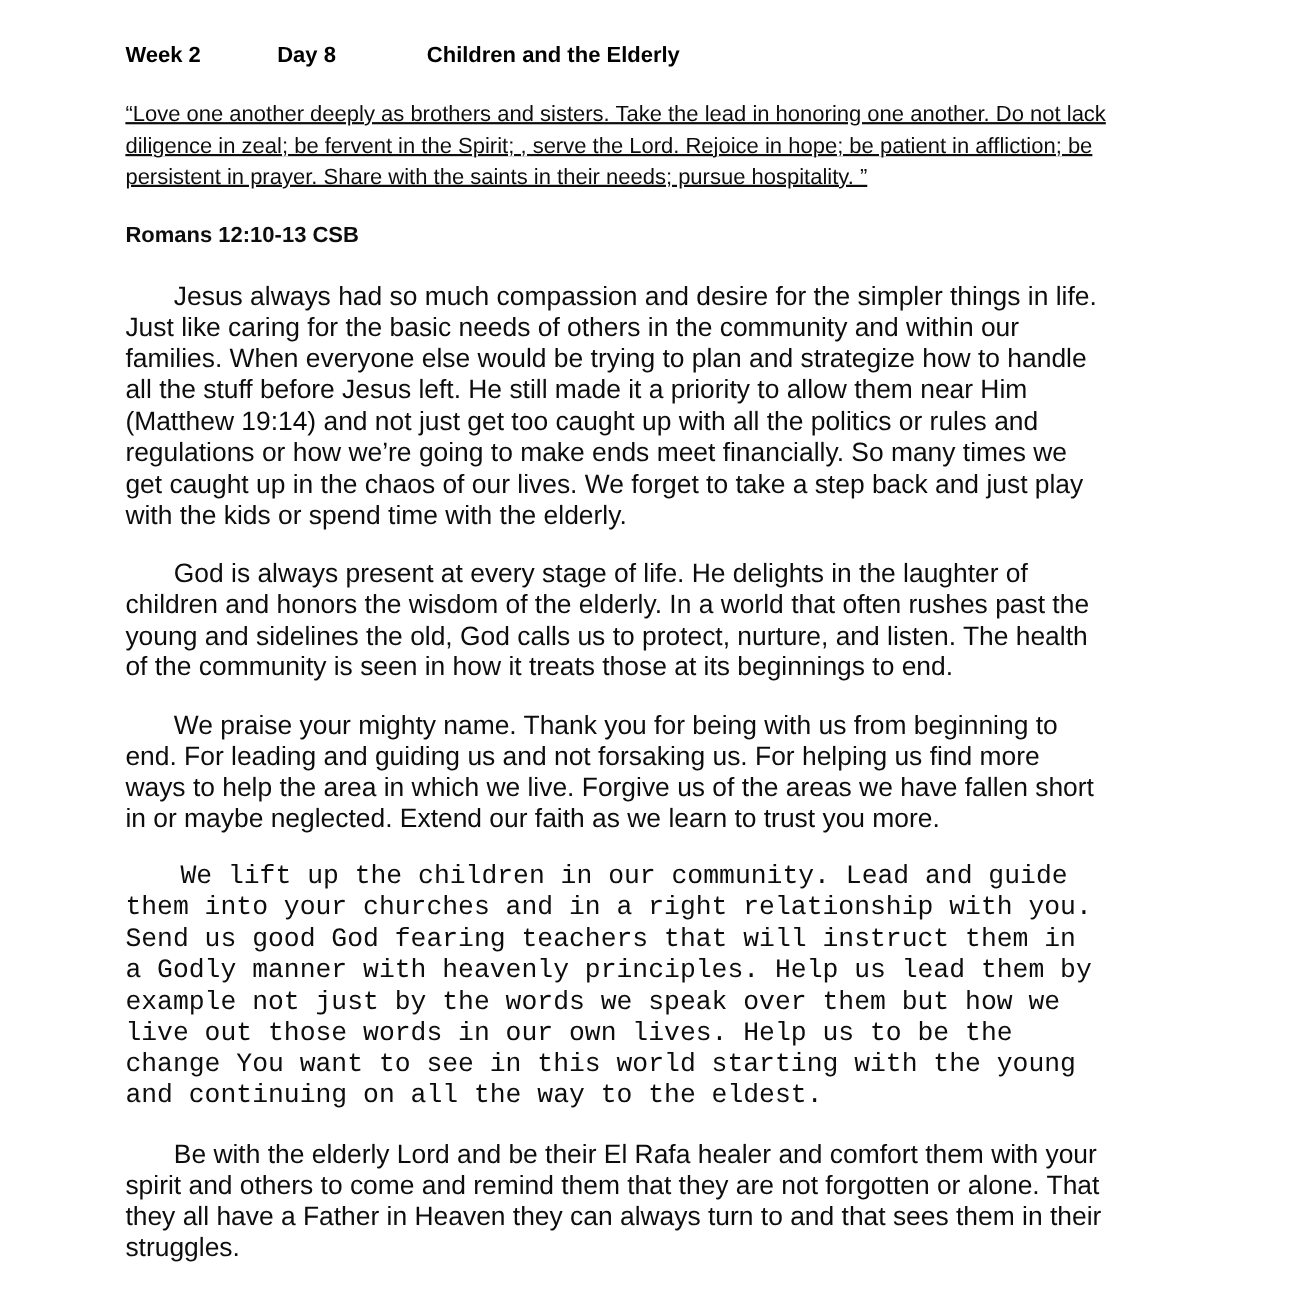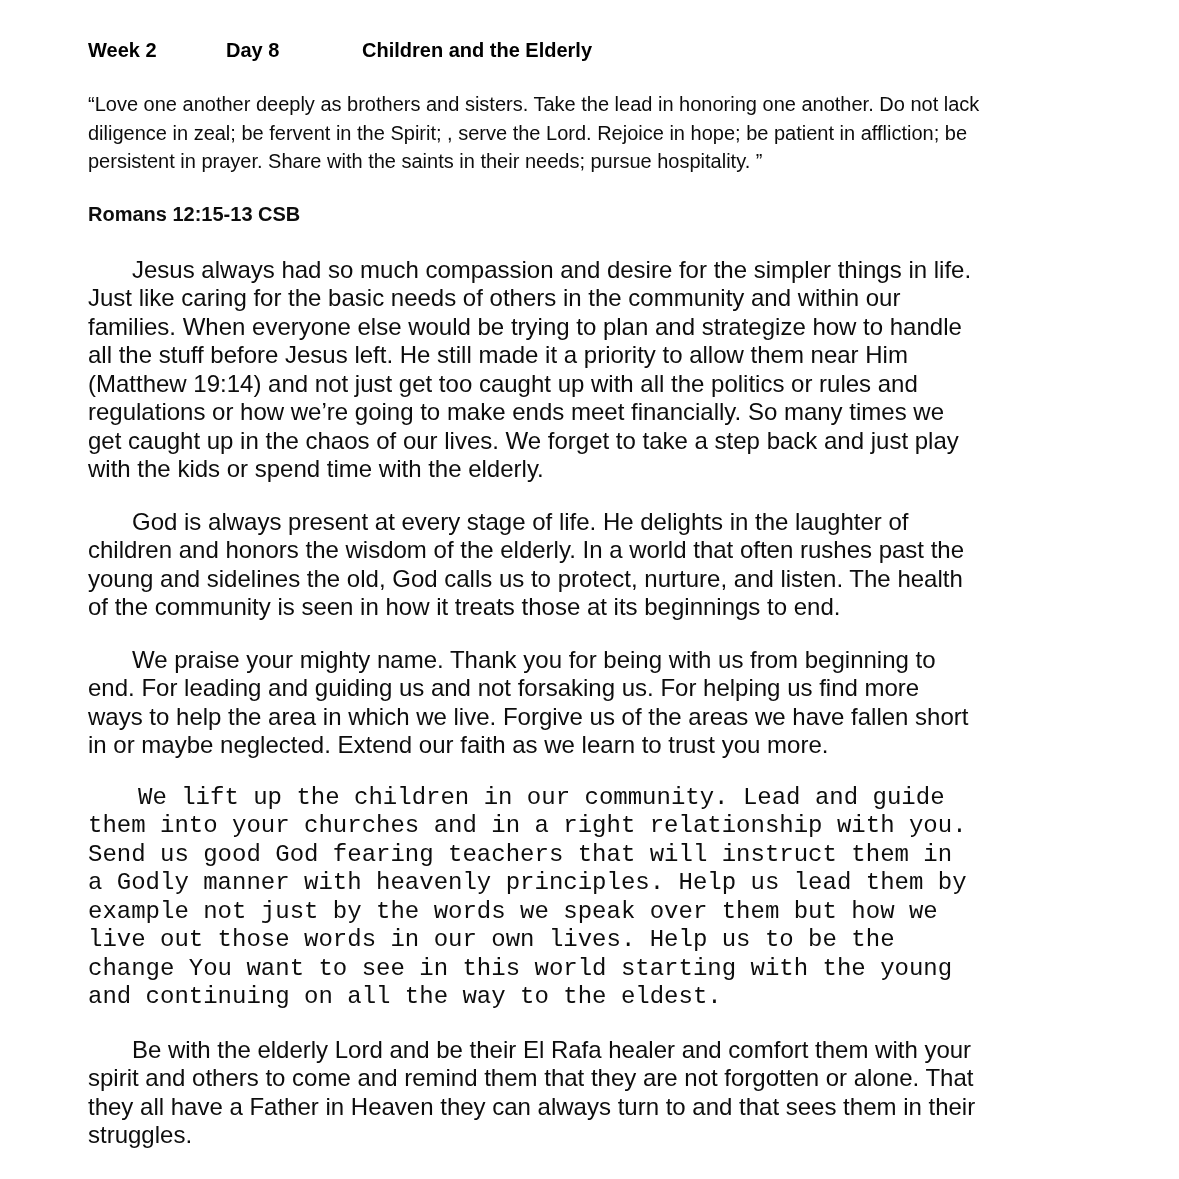--- a/index.html
+++ b/index.html
@@ -14,21 +14,21 @@
     font-family: "Liberation Sans", sans-serif;
     color: #000000;
     -webkit-font-smoothing: antialiased;
   }
 
   .page {
     box-sizing: border-box;
     width: 1179px;
     height: 1179px;
     background: #ffffff;
-    padding: 36px 139px 0 88px;
+    padding: 36px 139px 0 114px;
     position: relative;
   }
 
   .doc-body {
     width: 901px;
     font-size: 20px;
     line-height: 28px;
     color: #0d0d0d;
   }
 
@@ -44,20 +44,21 @@
   .heading .seg-week { display: inline-block; width: 138px; }
   .heading .seg-day  { display: inline-block; width: 136px; }
   .heading .seg-title { display: inline-block; }
 
   
   .scripture {
     margin: 0 0 24px 0;
     font-size: 20px;
     line-height: 28.5px;
     text-align: left;
+    text-decoration: underline;
   }
 
   .reference {
     font-weight: bold;
     font-size: 20px;
     line-height: 28px;
     margin: 0 0 28px 0;
   }
 
   
@@ -98,21 +99,21 @@
 </head>
 <body>
 
 <div class="page">
   <div class="doc-body">
 
     <p class="heading"><span class="seg-week">Week 2</span><span class="seg-day">Day 8</span><span class="seg-title">Children and the Elderly</span></p>
 
     <p class="scripture">“Love one another deeply as brothers and sisters.  Take the lead in honoring one another.  Do not lack diligence in zeal; be fervent in the Spirit; , serve the Lord.  Rejoice in hope;  be patient in affliction;  be persistent in prayer.  Share with the saints in their needs;  pursue hospitality. ”</p>
 
-    <p class="reference">Romans 12:15-13 CSB</p>
+    <p class="reference">Romans 12:10-13 CSB</p>
 
     <p class="para">Jesus always had so much compassion and desire for the simpler things in life. Just like caring for the basic needs of others in the community and within our families. When everyone else would be trying to plan and strategize how to handle all the stuff before Jesus left. He still made it a priority to allow them near Him (Matthew 19:14) and not just get too caught up with all the politics or rules and regulations or how we’re going to make ends meet financially. So many times we get caught up in the chaos of our lives. We forget to take a step back and just play with the kids or spend time with the elderly.</p>
 
     <p class="para">God is always present at every stage of life. He delights in the laughter of children and honors the wisdom of the elderly. In a world that often rushes past the young and sidelines the old, God calls us to protect, nurture, and listen. The health of the community is seen in how it treats those at its beginnings to end.</p>
 
 
     <p class="para">We praise your mighty name. Thank you for being with us from beginning to end. For leading and guiding us and not forsaking us. For helping us find more ways to help the area in which we live. Forgive us of the areas we have fallen short in or maybe neglected. Extend our faith as we learn to trust you more.</p>
 
     <p class="para wide-indent"> We lift up the children in our community. Lead and guide them into your churches and in a right relationship with you. Send us good God fearing teachers that will instruct them in a Godly manner with heavenly principles. Help us lead them by example not just by the words we speak over them but how we live out those words in our own lives. Help us to be the change You want to see in this world starting with the young and continuing on all the way to the eldest.</p>
 

